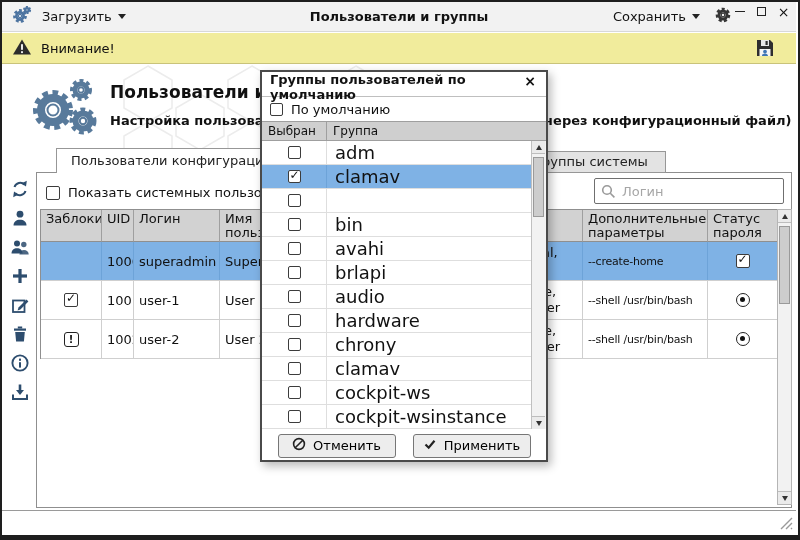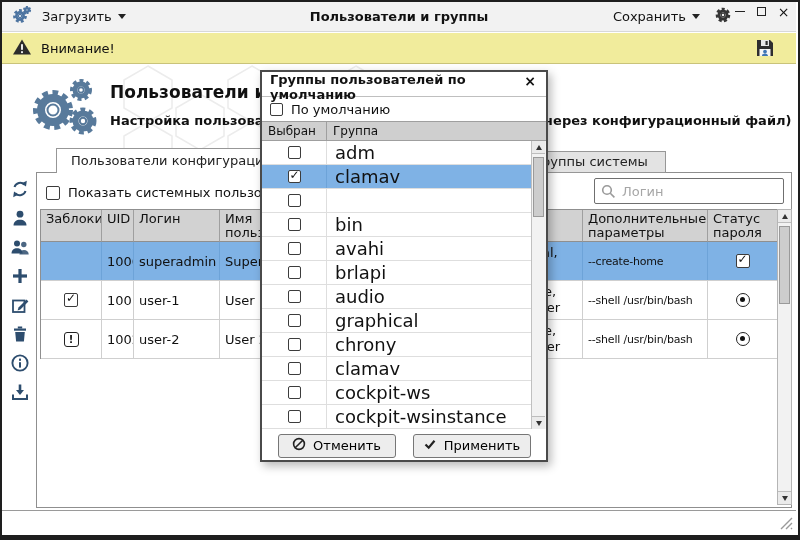--- a/index.html
+++ b/index.html
@@ -412,21 +412,21 @@
       <div class="dg-row">
           <span class="cbcell">
             <span class="cb"></span>
           </span>
           <span class="dg-name">audio</span>
         </div>
       <div class="dg-row">
           <span class="cbcell">
             <span class="cb"></span>
           </span>
-          <span class="dg-name">graphical</span>
+          <span class="dg-name">hardware</span>
         </div>
       <div class="dg-row">
           <span class="cbcell">
             <span class="cb"></span>
           </span>
           <span class="dg-name">chrony</span>
         </div>
       <div class="dg-row">
           <span class="cbcell">
             <span class="cb"></span>

